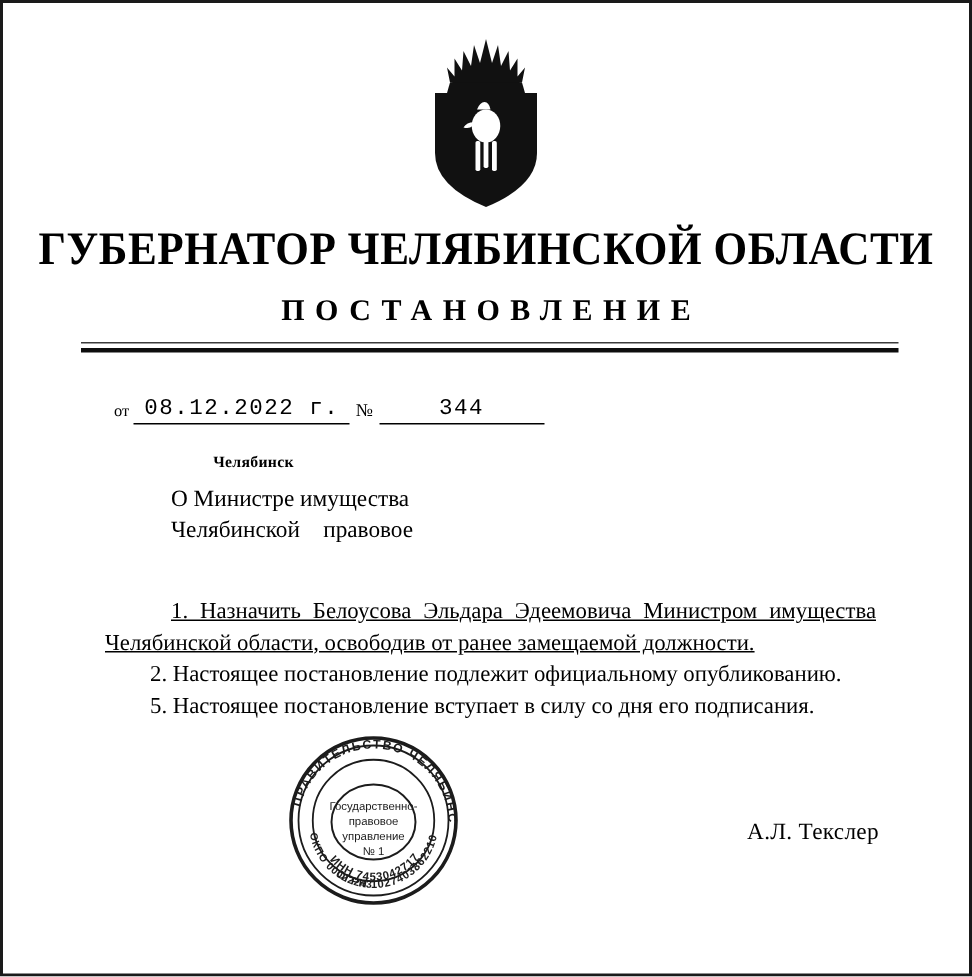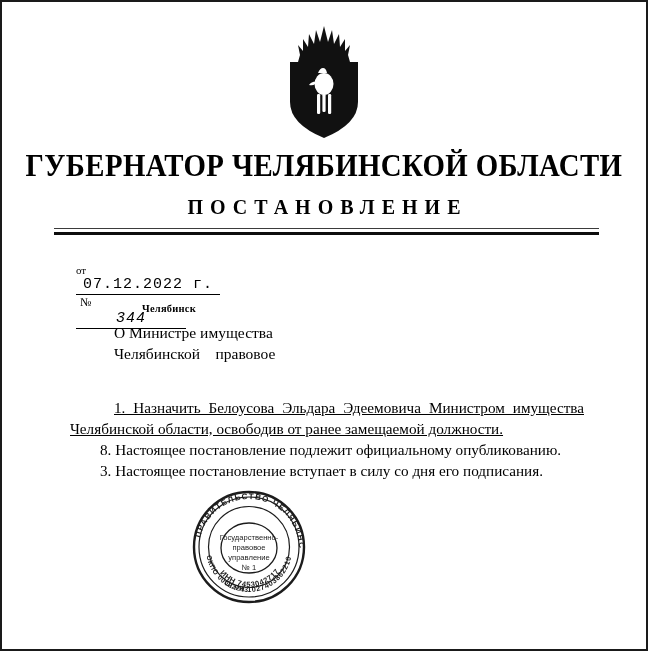--- a/index.html
+++ b/index.html
@@ -87,39 +87,38 @@
     background: #0d0d0d;
     width: 100%;
   }
 
   
   .dateline {
     position: absolute;
     left: 74px;
     top: 262px;
     display: flex;
-    align-items: flex-start;
+    align-items: center;
     font-size: 15px;
     font-family: "Liberation Mono", "DejaVu Sans Mono", monospace;
-    flex-direction: column;
   }
   .dl-label {
     font-size: 11px;
     font-family: "Liberation Serif", "DejaVu Serif", serif;
     padding-right: 3px;
   }
   .dl-field {
     border-bottom: 1.4px solid #000;
     padding: 0 7px 1px 7px;
     letter-spacing: 1px;
     font-size: 15px;
     text-align: center;
   }
   .dl-field.date { min-width: 126px; }
-  .dl-field.num  { min-width: 96px; font-style: italic; }
+  .dl-field.num  { min-width: 96px; }
   .dl-no {
     font-size: 12px;
     font-family: "Liberation Serif", "DejaVu Serif", serif;
     padding: 0 4px;
   }
   .city {
     position: absolute;
     left: 74px;
     top: 280px;
     width: 186px;
@@ -219,35 +218,35 @@
   <div class="doc-subtitle">ПОСТАНОВЛЕНИЕ</div>
 
   <div class="rules">
     <div class="rule-thin"></div>
     <div class="rule-gap"></div>
     <div class="rule-thick"></div>
   </div>
 
   <div class="dateline">
     <span class="dl-label">от</span>
-    <span class="dl-field date">07.12.2022 г.</span>
+    <span class="dl-field date">08.12.2022 г.</span>
     <span class="dl-no">№</span>
     <span class="dl-field num">344</span>
   </div>
   <div class="city">Челябинск</div>
 
   <div class="subject">
     <span>О Министре имущества</span><br>
     <span class="line2">Челябинской    правовое</span>
   </div>
 
   <div class="body-block">
     <p class="para-justified">1. Назначить Белоусова Эльдара Эдеемовича Министром имущества Челябинской области, освободив от ранее замещаемой должности.</p>
-    <p class="para-simple">8. Настоящее постановление подлежит официальному опубликованию.</p>
-    <p class="para-simple">3. Настоящее постановление вступает в силу со дня его подписания.</p>
+    <p class="para-simple">2. Настоящее постановление подлежит официальному опубликованию.</p>
+    <p class="para-simple">5. Настоящее постановление вступает в силу со дня его подписания.</p>
   </div>
 
   <div class="seal">
     <svg viewBox="0 0 122 118" aria-label="official stamp">
       <defs>
         <path id="rimOuter" d="M 61 61 m -50 0 a 50 50 0 1 1 100 0"></path>
         <path id="rimInner" d="M 61 61 m -43 0 a 43 43 0 1 0 86 0"></path>
         <path id="rimBottomArc" d="M 61 61 m -38 0 a 38 38 0 1 0 76 0"></path>
       </defs>
       <g fill="none" stroke="#1c1c1c">
@@ -272,14 +271,15 @@
       </g>
       <g fill="#1c1c1c" font-family="'Liberation Sans', sans-serif" text-anchor="middle">
         <text x="61" y="52" font-size="7.6">Государственно-</text>
         <text x="61" y="62" font-size="7.6">правовое</text>
         <text x="61" y="72" font-size="7.6">управление</text>
         <text x="61" y="82" font-size="7.6">№ 1</text>
       </g>
     </svg>
   </div>
 
+  <div class="signature">А.Л. Текслер</div>
 
 </div>
 
 </body></html>

